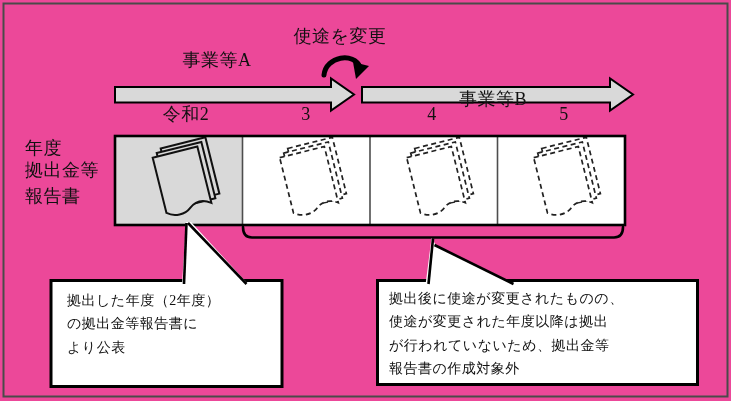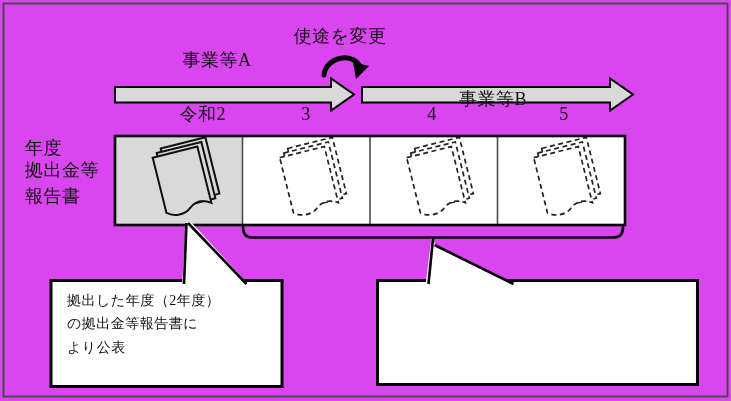--- a/index.html
+++ b/index.html
@@ -1,17 +1,17 @@
 <!DOCTYPE html>
 <html><head>
 <meta charset="utf-8">
 <style>
   html,body{margin:0;padding:0;background:#fff;}
   .stage{
-    position:relative;width:731px;height:401px;background:#d946ef;
+    position:relative;width:731px;height:401px;background:#ec4899;
     font-family:"Liberation Serif","DejaVu Serif",serif;
     color:#111;overflow:hidden;
   }
   .stage svg{position:absolute;left:0;top:0;}
   .txt{position:absolute;white-space:nowrap;line-height:1.2;}
   .ctr{text-align:center;}
   .lbl{font-size:18px;letter-spacing:0.5px;}
   .callout-text{position:absolute;font-size:14px;letter-spacing:0.5px;}
   .callout-text .cl-line{line-height:23.4px;white-space:nowrap;}
 </style>
@@ -82,28 +82,34 @@
   </svg>
 
   <div class="txt lbl ctr" style="left:284px;top:26px;width:112px;">使途を変更</div>
 
   <div class="txt lbl ctr" style="left:160px;top:50px;width:114px;">事業等A</div>
 
   <div class="txt lbl ctr" style="left:436px;top:49px;width:114px;margin-top:40px;">事業等B</div>
 
   <div class="txt lbl" style="left:25px;top:104px;margin-top:34px;">年度</div>
 
-  <div class="txt lbl ctr" style="left:146px;top:104px;width:80px;text-align:right;">令和2</div>
+  <div class="txt lbl ctr" style="left:146px;top:104px;width:80px;">令和2</div>
   <div class="txt lbl ctr" style="left:286px;top:104px;width:40px;">3</div>
   <div class="txt lbl ctr" style="left:412px;top:104px;width:40px;">4</div>
   <div class="txt lbl ctr" style="left:544px;top:104px;width:40px;">5</div>
 
   <div class="txt lbl" style="left:25px;top:160px;">拠出金等</div>
   <div class="txt lbl" style="left:25px;top:186px;">報告書</div>
 
   <div class="callout-text" style="left:67px;top:289px;width:205px;">
     <div class="cl-line">拠出した年度（2年度）</div>
     <div class="cl-line">の拠出金等報告書に</div>
     <div class="cl-line">より公表</div>
   </div>
 
+  <div class="callout-text" style="left:389px;top:287px;width:304px;">
+    <div class="cl-line">拠出後に使途が変更されたものの、</div>
+    <div class="cl-line">使途が変更された年度以降は拠出</div>
+    <div class="cl-line">が行われていないため、拠出金等</div>
+    <div class="cl-line">報告書の作成対象外</div>
+  </div>
 
 </div>
 
 </body></html>

